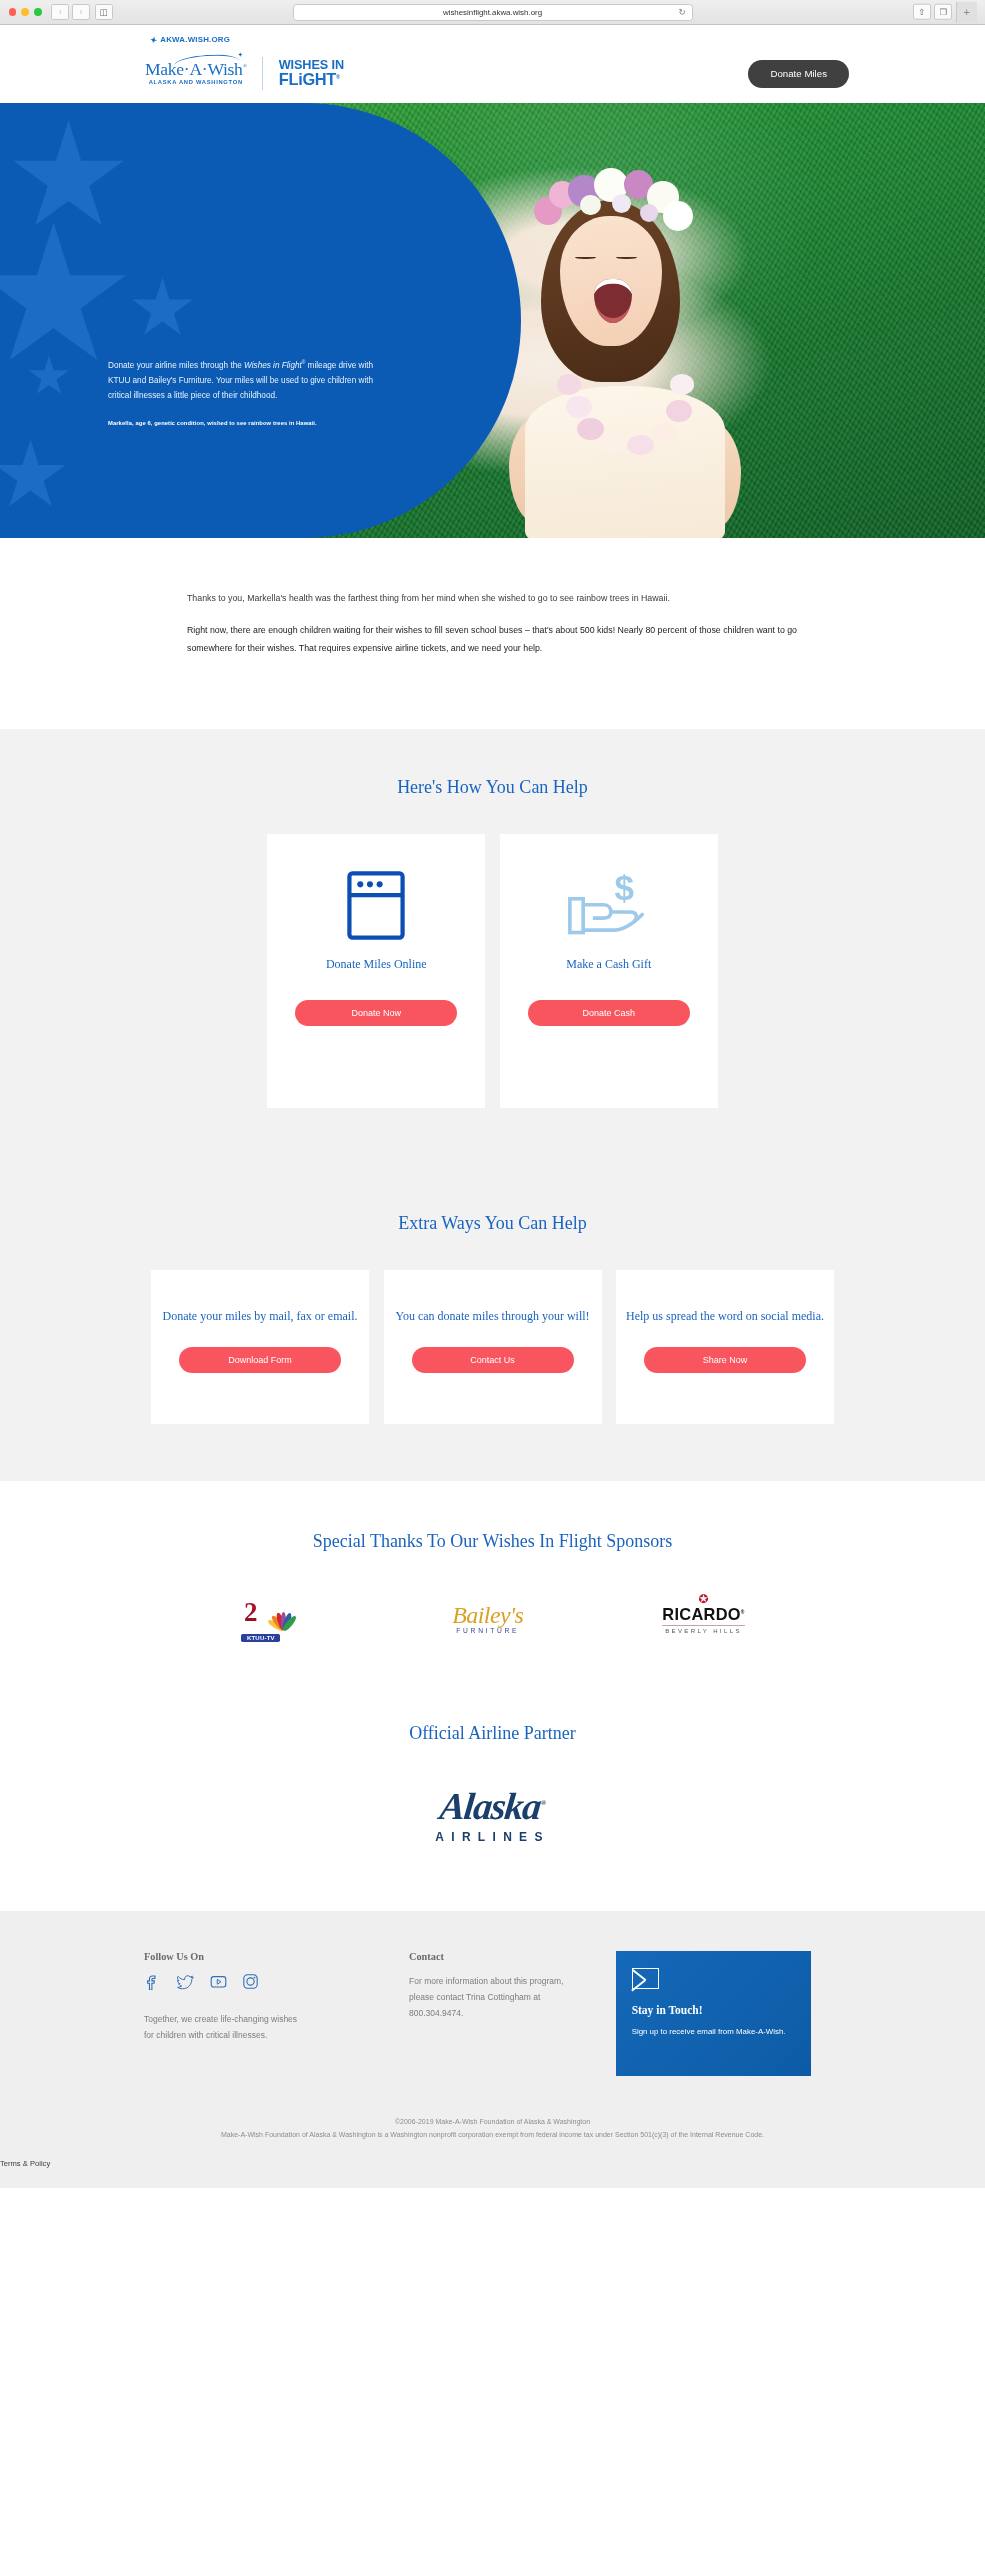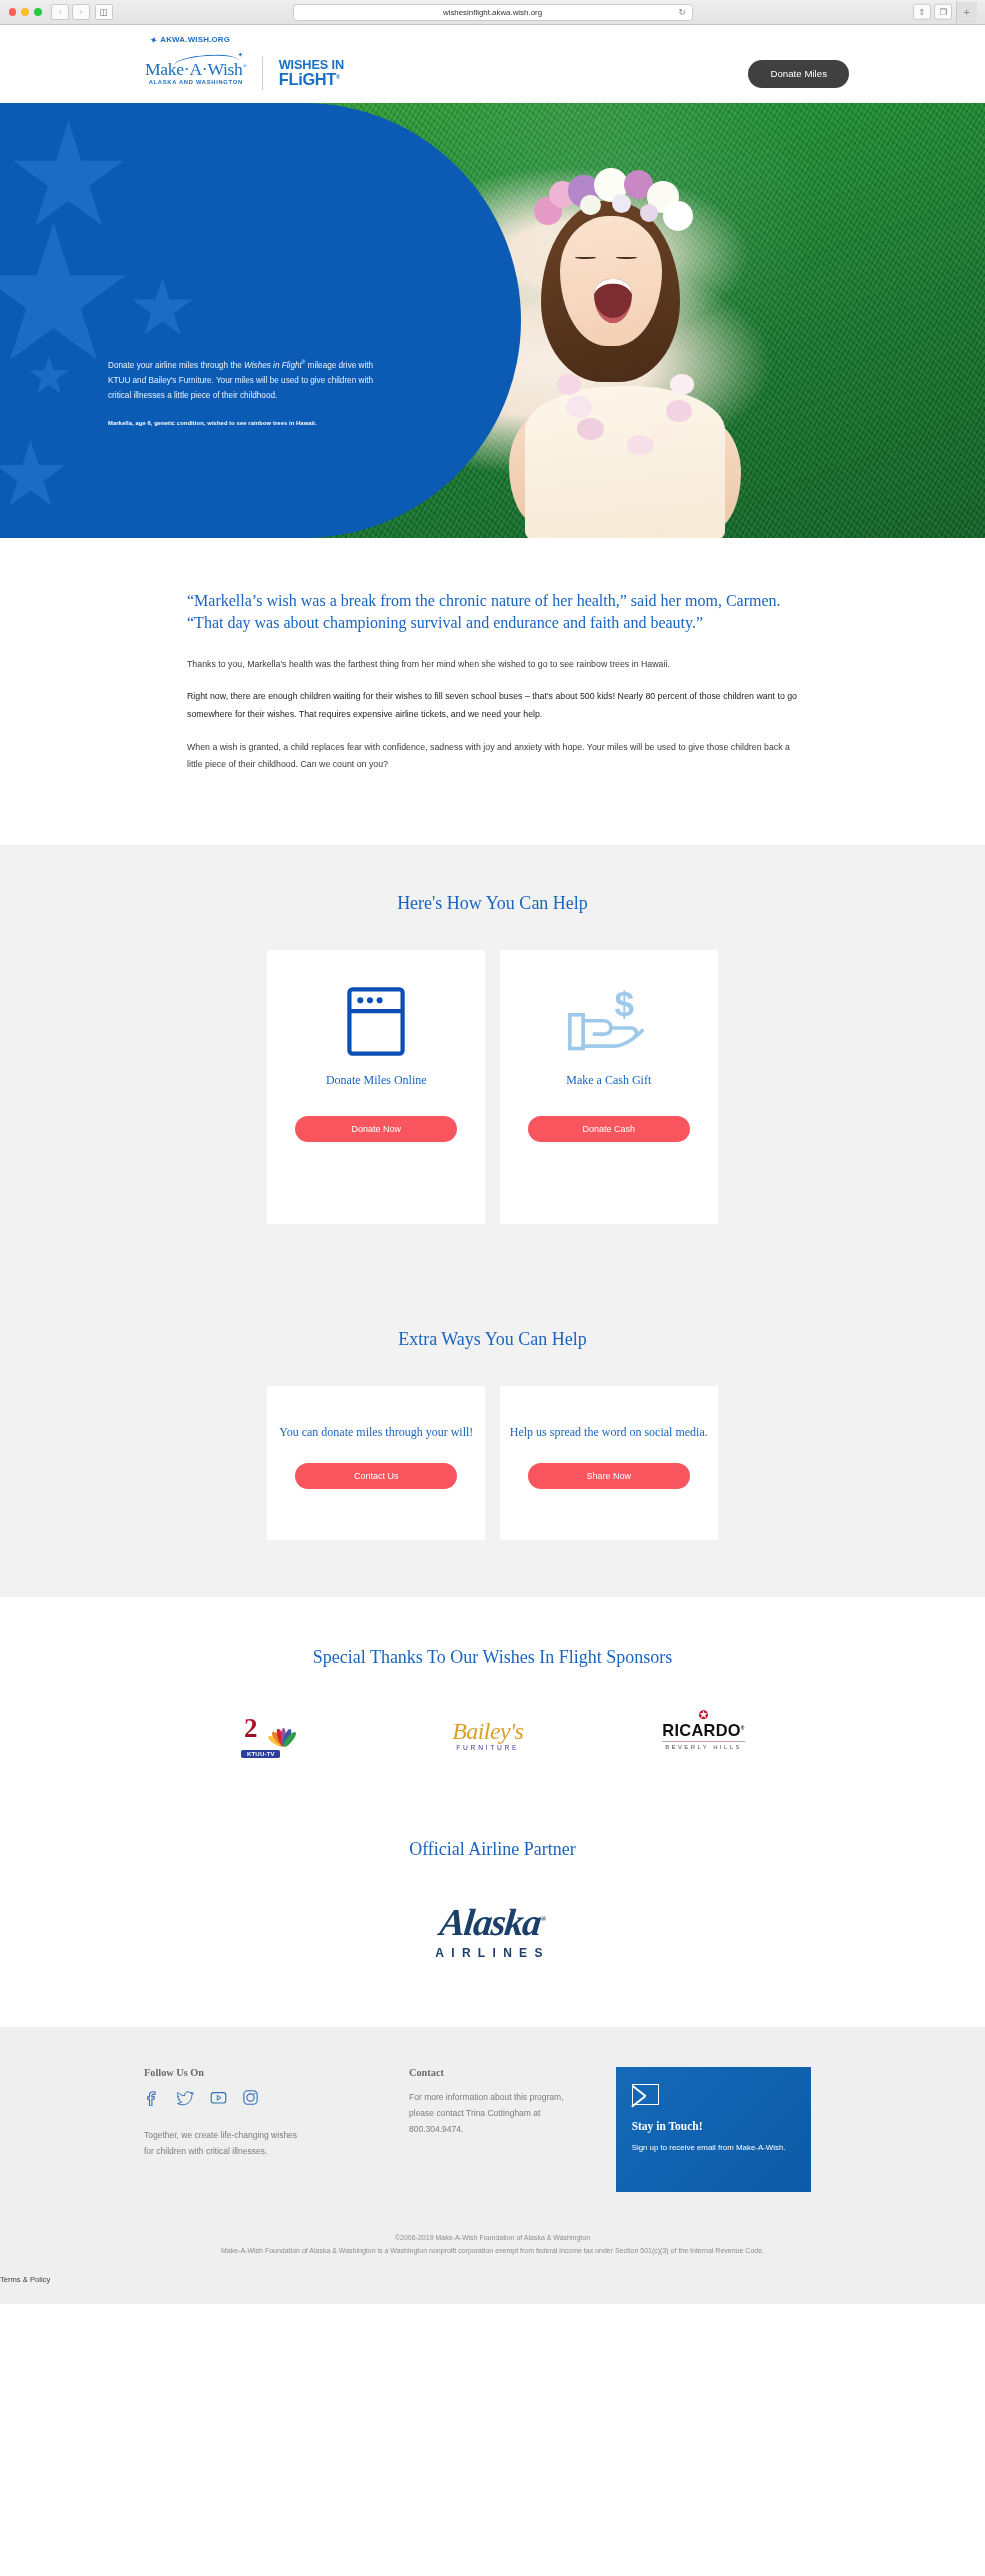--- a/index.html
+++ b/index.html
@@ -506,24 +506,22 @@
     <div class="hero-content">
       <p class="hero-p">
         <span>Donate your airline miles through the </span><em>Wishes in Flight</em><sup>®</sup><span> mileage drive with KTUU and Bailey's Furniture. Your miles will be used to give children with critical illnesses a little piece of their childhood.</span>
       </p>
       <div class="hero-caption">Markella, age 6, genetic condition, wished to see rainbow trees in Hawaii.</div>
     </div>
   </div>
 
   <div class="quote-section">
     <div class="inner">
-      <div class="pullquote">“Markella’s wish was a break from the chronic nature of her health,” said her mom, Carmen. “That day was about championing survival and endurance and faith and beauty.”</div>
       <p class="body-p">Thanks to you, Markella's health was the farthest thing from her mind when she wished to go to see rainbow trees in Hawaii.</p>
       <p class="body-p bold">Right now, there are enough children waiting for their wishes to fill seven school buses – that's about 500 kids! Nearly 80 percent of those children want to go somewhere for their wishes. That requires expensive airline tickets, and we need your help.</p>
-      <p class="body-p">When a wish is granted, a child replaces fear with confidence, sadness with joy and anxiety with hope. Your miles will be used to give those children back a little piece of their childhood. Can we count on you?</p>
     </div>
   </div>
 
   <div class="grey-section">
     <div class="sec-title">Here's How You Can Help</div>
     <div class="cards">
 
       <div class="card tall">
         <div class="card-icon">
           <svg width="58" height="69" viewBox="0 0 96 114">
@@ -550,20 +548,24 @@
           </svg>
         </div>
         <div class="card-title">Make a Cash Gift</div>
         <button class="pill-btn">Donate Cash</button>
       </div>
 
     </div>
 
     <div class="sec-title">Extra Ways You Can Help</div>
     <div class="cards">
+      <div class="card short">
+        <div class="card-title">Donate your miles by mail, fax or email.</div>
+        <button class="pill-btn">Download Form</button>
+      </div>
       <div class="card short">
         <div class="card-title">You can donate miles through your will!</div>
         <button class="pill-btn">Contact Us</button>
       </div>
       <div class="card short">
         <div class="card-title">Help us spread the word on social media.</div>
         <button class="pill-btn">Share Now</button>
       </div>
     </div>
   </div>

